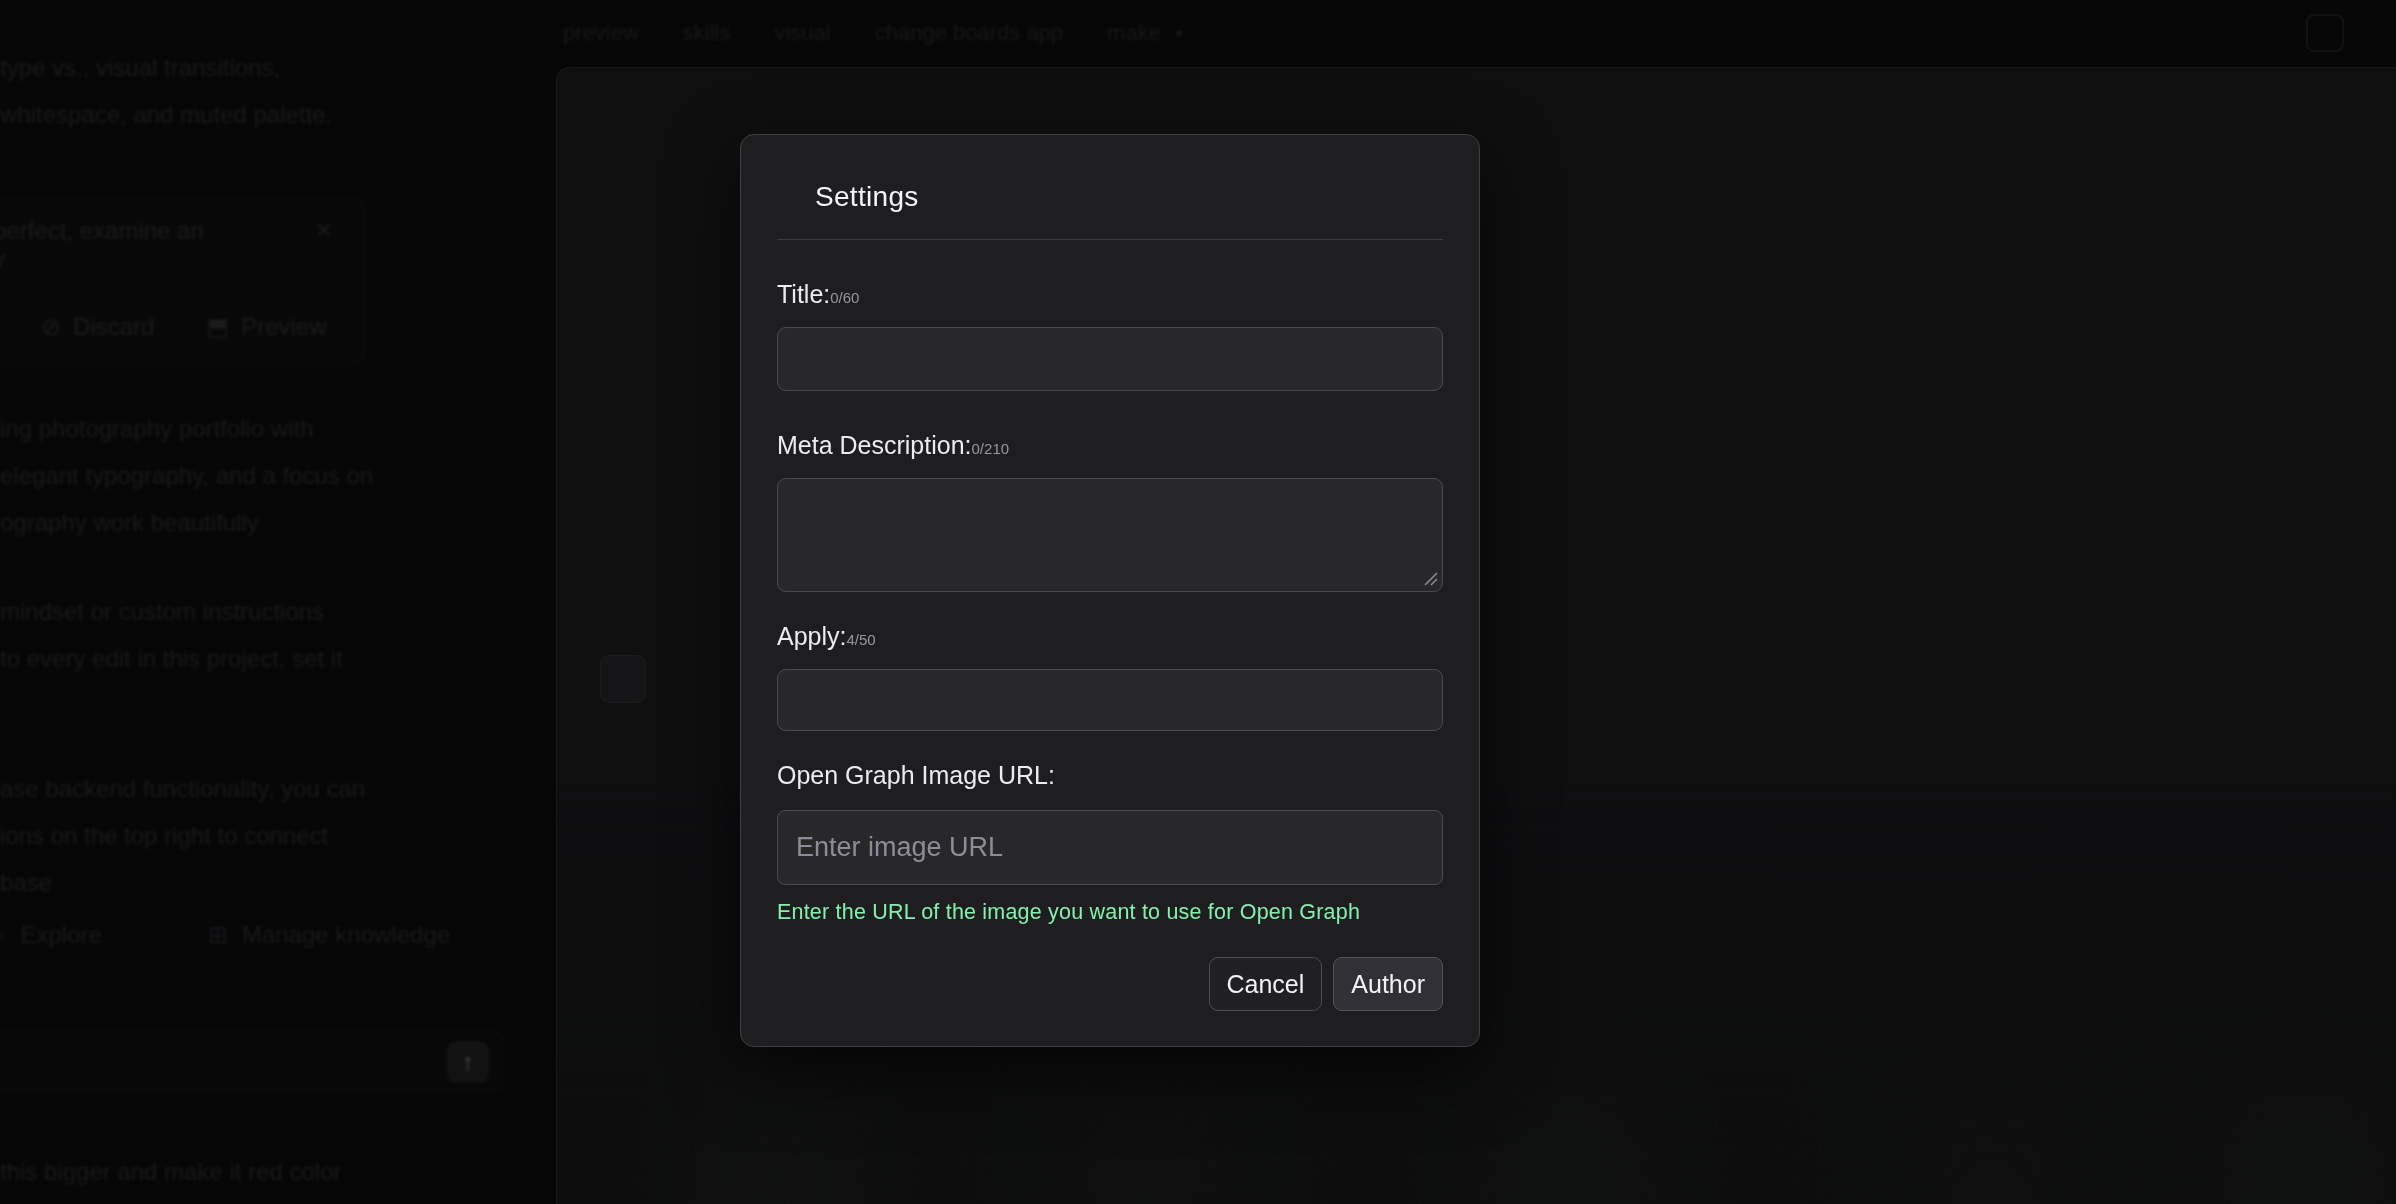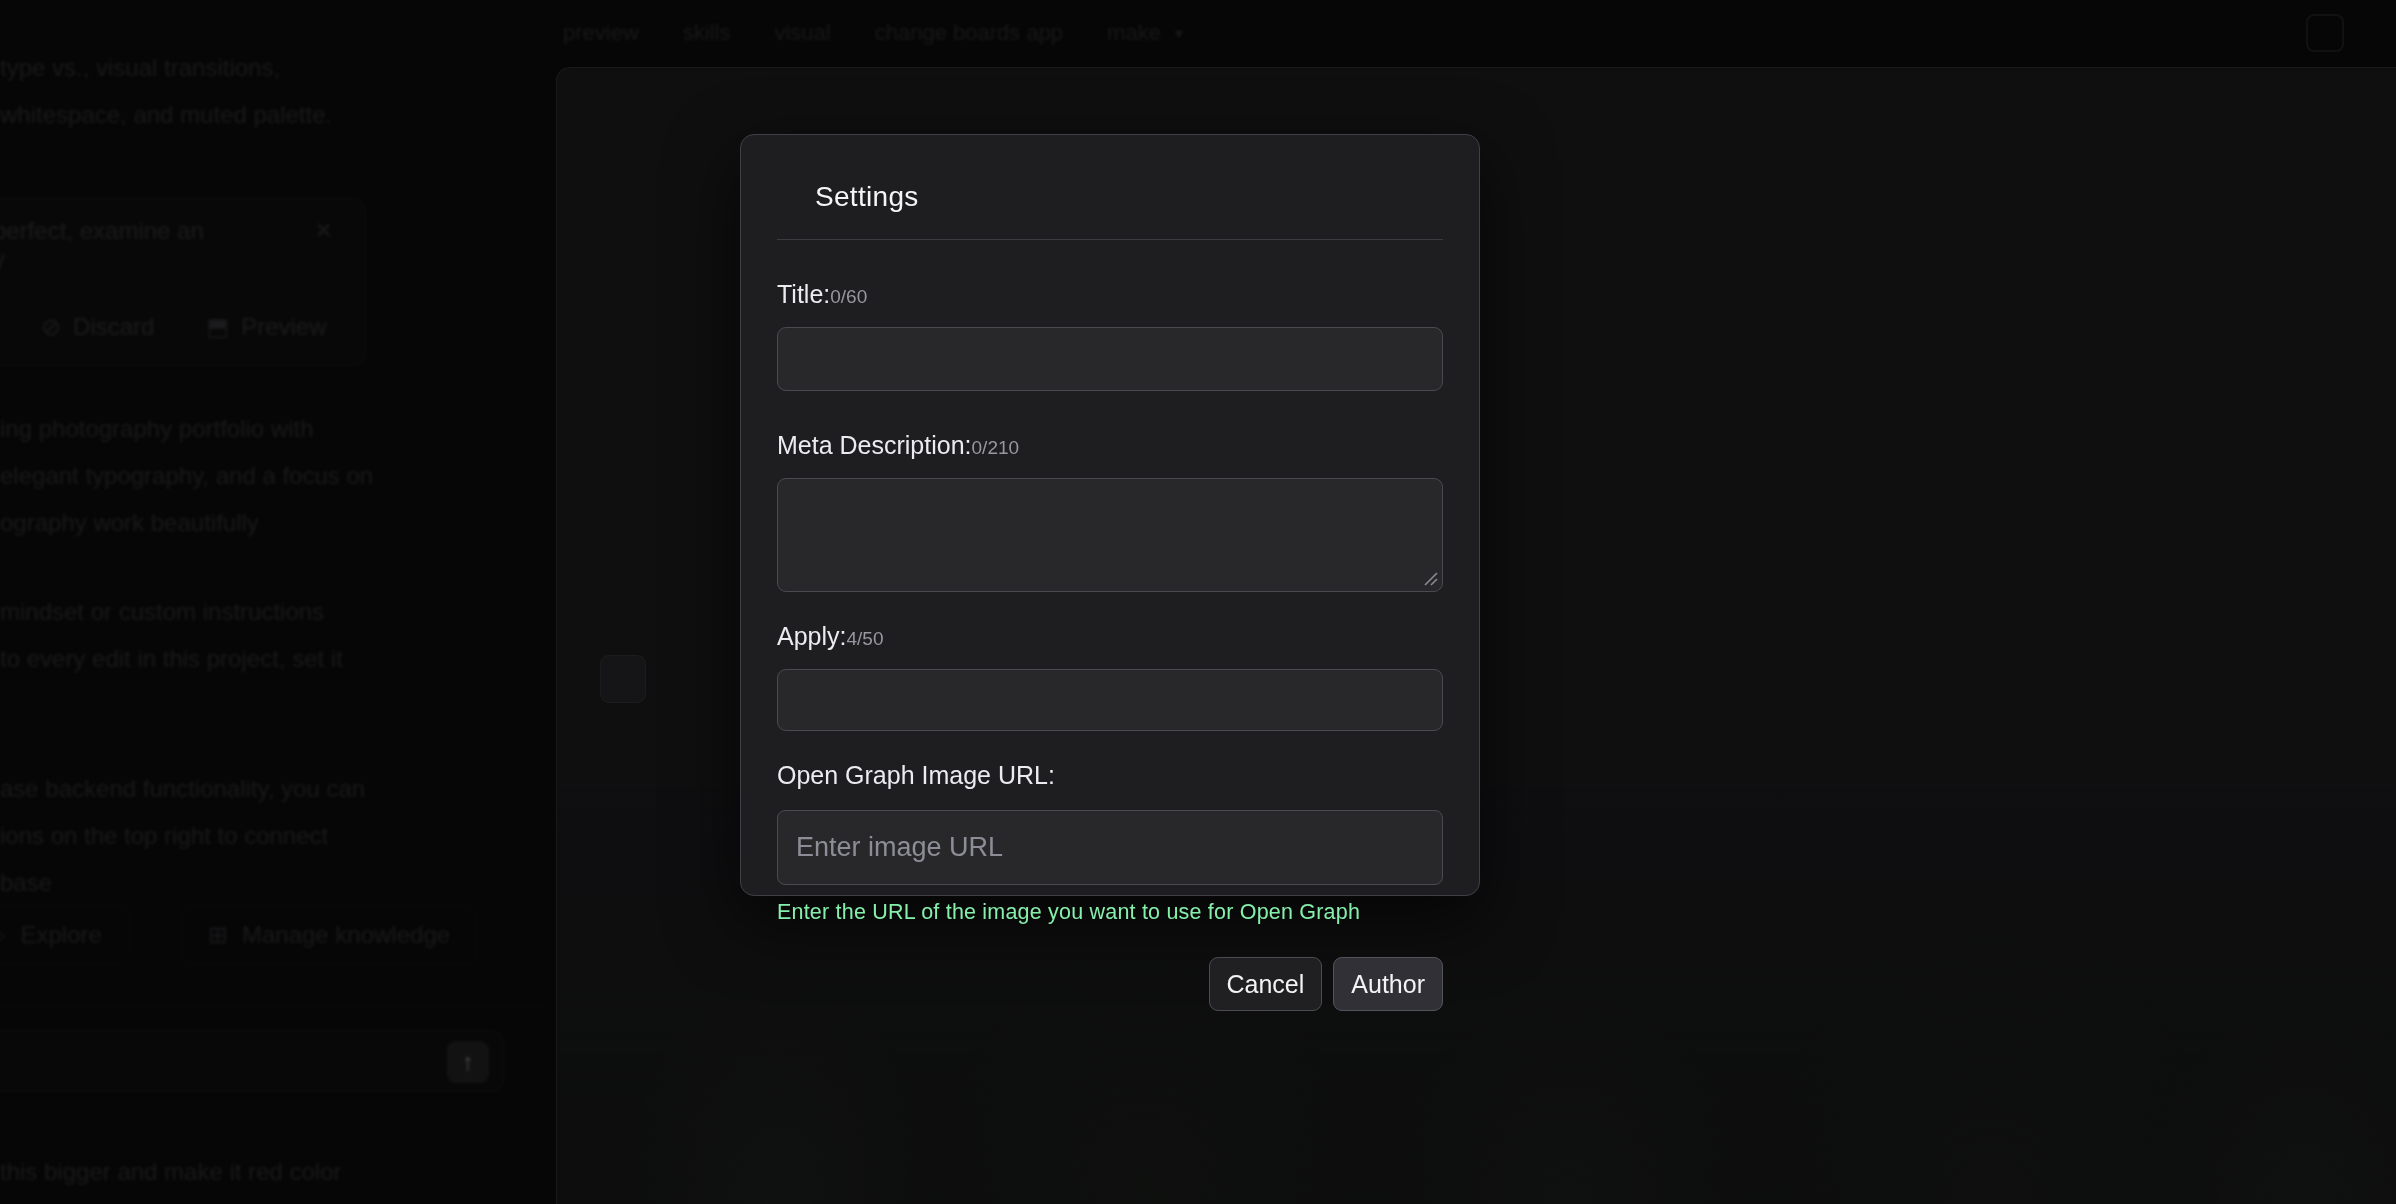--- a/index.html
+++ b/index.html
@@ -66,31 +66,31 @@
   }
   .sb-send{
     position:absolute;right:14px;top:10px;width:42px;height:42px;border-radius:9px;
     background:rgba(255,255,255,0.07);display:flex;align-items:center;justify-content:center;
     font-size:24px;color:rgba(220,220,228,0.5);
   }
   .sb-divider{position:absolute;left:0;top:1006px;width:546px;height:1px;background:rgba(255,255,255,0.05);}
   .dim{position:absolute;inset:0;background:rgba(0,0,0,0.38);z-index:5;}
   
   .modal{
-    position:absolute;left:740px;top:134px;width:740px;height:762px;z-index:10;
+    position:absolute;left:740px;top:134px;width:740px;height:913px;z-index:10;
     background:#1e1e21;border:1px solid #3f3f45;border-radius:14px;box-sizing:border-box;
     padding:0 36px 35px 36px;box-shadow:0 24px 70px rgba(0,0,0,0.65);
     color:#e8e8ec;
   }
   .m-title{margin:46px 0 0 38px;font-size:28px;color:#f5f5f7;letter-spacing:.3px;}
   .m-divider{margin-top:26px;height:1px;background:#3a3a40;}
   .f-row{display:flex;justify-content:flex-start;align-items:baseline;margin-top:40px;}
   .f-row.tight{margin-top:30px;}
   .f-label{font-size:25px;color:#ececf0;}
-  .f-counter{font-size:19px;color:#97979f;}
+  .f-counter{font-size:15px;color:#97979f;}
   .m-input{
     display:block;width:100%;box-sizing:border-box;margin-top:18px;
     background:#28282b;border:1px solid #4a4a50;border-radius:9px;
     color:#e8e8ec;font-size:25px;padding:0 18px;outline:none;
     font-family:"Liberation Sans",sans-serif;
   }
   .m-input.h64{height:64px;}
   .m-input.h62{height:62px;}
   .ta-wrap{position:relative;margin-top:18px;}
   .m-textarea{

